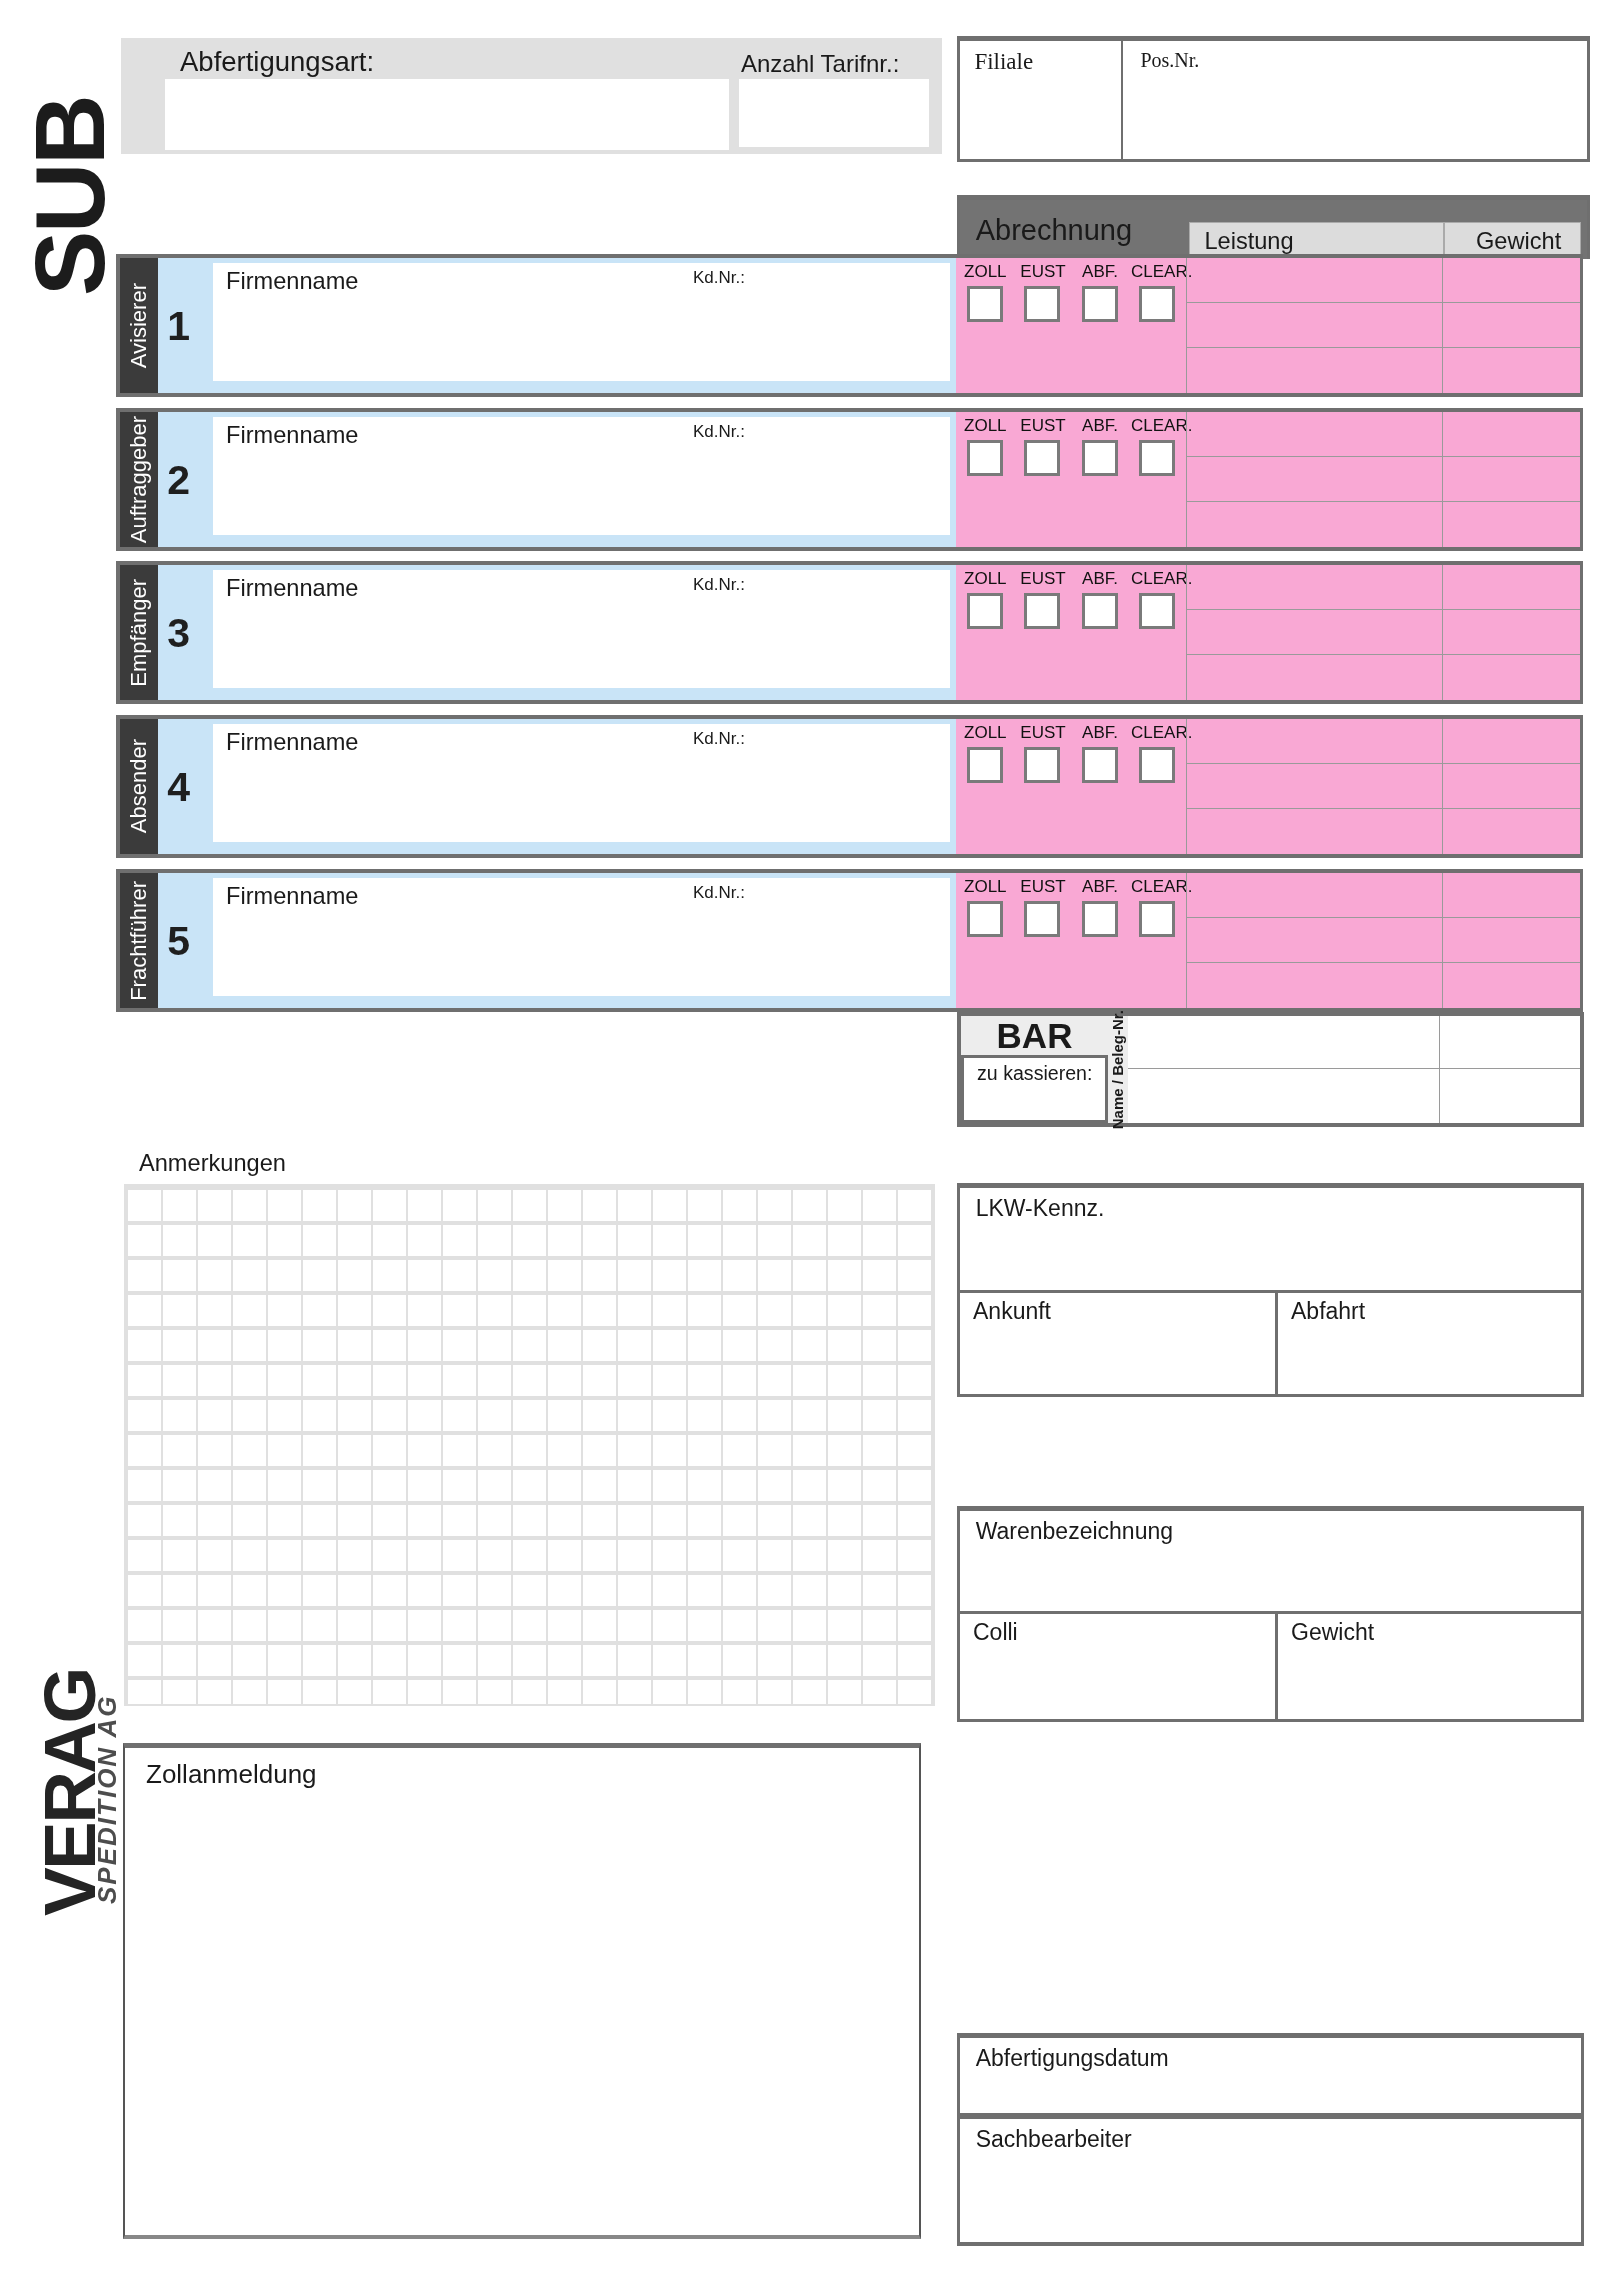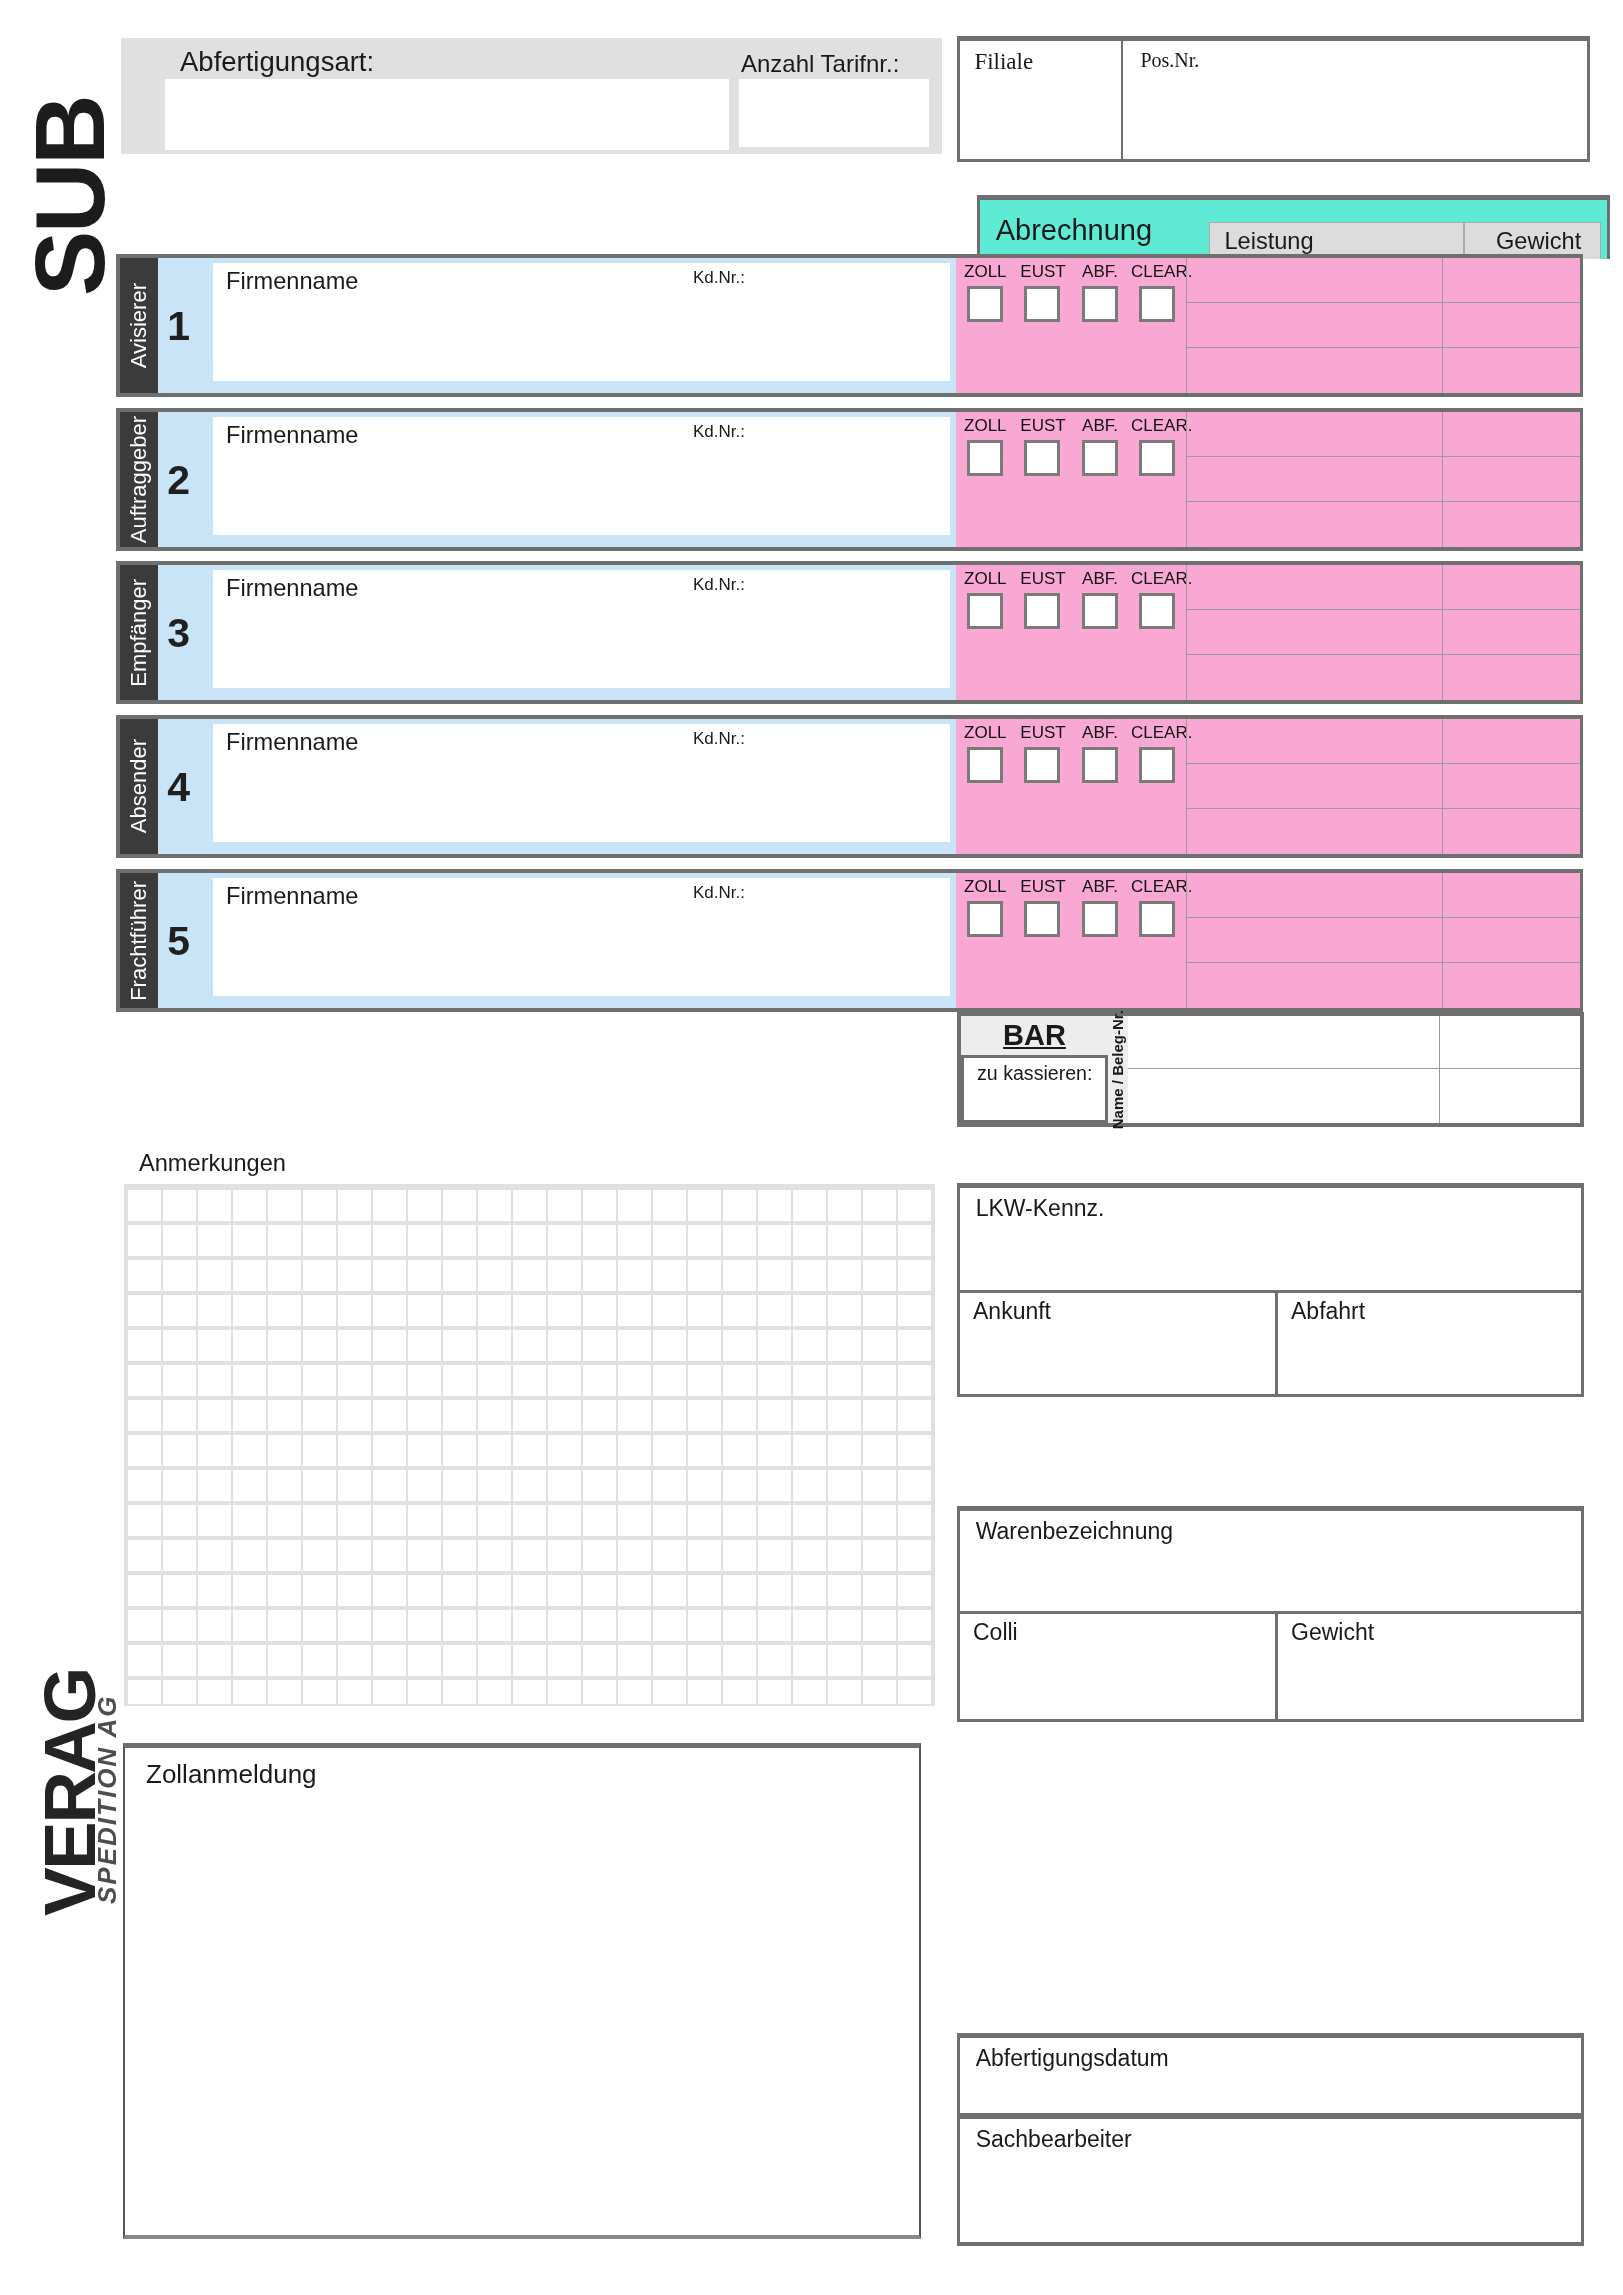--- a/index.html
+++ b/index.html
@@ -23,22 +23,22 @@
   #abfertigungsart-input{left:44px;top:41px;width:564px;height:71px;background:#fff;}
   #anzahl-label{left:620px;top:11.8px;font-size:24px;}
   #anzahl-input{left:618px;top:41px;width:190px;height:68px;background:#fff;}
 
   #filiale-box{left:957px;top:36px;width:627px;height:118px;background:#fff;
                border:3.9px solid #6f6f6f;border-top-width:5.9px;display:flex;font-family:Liberation Serif, serif;}
   #filiale-cell{width:147px;border-right:2.6px solid #6f6f6f;padding:7.9px 0 0 14.4px;font-size:23px;}
   #posnr-cell{flex:1;padding:7.9px 0 0 17px;font-size:20px;}
 
   
-  #abrechnung-header{left:957px;top:195px;width:627px;height:59px;background:#5eead4;
-                     border:3.9px solid #6f6f6f;border-top-width:5.2px;border-bottom:0;margin-left:20px;}
+  #abrechnung-header{left:957px;top:195px;width:627px;height:59px;background:#737373;
+                     border:3.9px solid #6f6f6f;border-top-width:5.2px;border-bottom:0;}
   #abrechnung-title{left:15.7px;top:14.4px;font-size:29px;}
   .abr-head-cell{position:absolute;top:22px;bottom:0;background:#dcdcdc;
                  border:1.3px solid #aaa;border-bottom:0;font-size:23.6px;}
   #leistung-cell{left:229px;width:253px;}
   #leistung-cell span{position:absolute;left:14.4px;top:5.2px;}
   #betrag-cell{left:484px;width:135px;}
   #betrag-cell span{position:absolute;left:31px;top:5.2px;}
 
   
   .party{position:absolute;left:116px;width:1467px;height:143px;box-sizing:border-box;
@@ -55,21 +55,21 @@
   .cb-label{position:absolute;top:3.9px;width:52px;text-align:center;font-size:17px;color:#111;}
   .cb{position:absolute;top:27.5px;width:30px;height:30px;border:3.9px solid #7a7a7a;background:#fff;}
   .vl{position:absolute;top:0;bottom:0;width:1.3px;background:#9a9a9a;}
   .hl{position:absolute;left:230px;right:0;height:1.3px;background:#9a9a9a;}
 
   
   #bar-section{left:957px;top:1012px;width:627px;height:115px;box-sizing:border-box;
                border:4.6px solid #6f6f6f;display:flex;background:#fff;}
   #bar-left{width:147px;display:flex;flex-direction:column;}
   #bar-title{height:39px;background:#ededed;display:flex;align-items:center;justify-content:center;
-             font-size:29px;font-weight:bold;text-decoration:underline;}
+             font-size:35px;font-weight:bold;}
   #zu-kassieren{flex:1;border:3.3px solid #6f6f6f;background:#fff;padding:3.9px 0 0 13px;font-size:19.6px;}
   #name-strip{width:19.6px;background:#ededed;display:flex;align-items:center;justify-content:center;}
   #name-strip span{font-size:15px;font-weight:bold;}
   #bar-right{flex:1;position:relative;}
 
   
   #anmerkungen-label{left:139px;top:1150px;font-size:23.6px;}
   #anmerkungen-grid{left:124px;top:1184px;width:811px;height:522px;box-sizing:border-box;
      border:2px solid #e0e0e0;background:
        repeating-linear-gradient(to bottom,#e0e0e0 0 3.9px,transparent 3.9px 35px),

